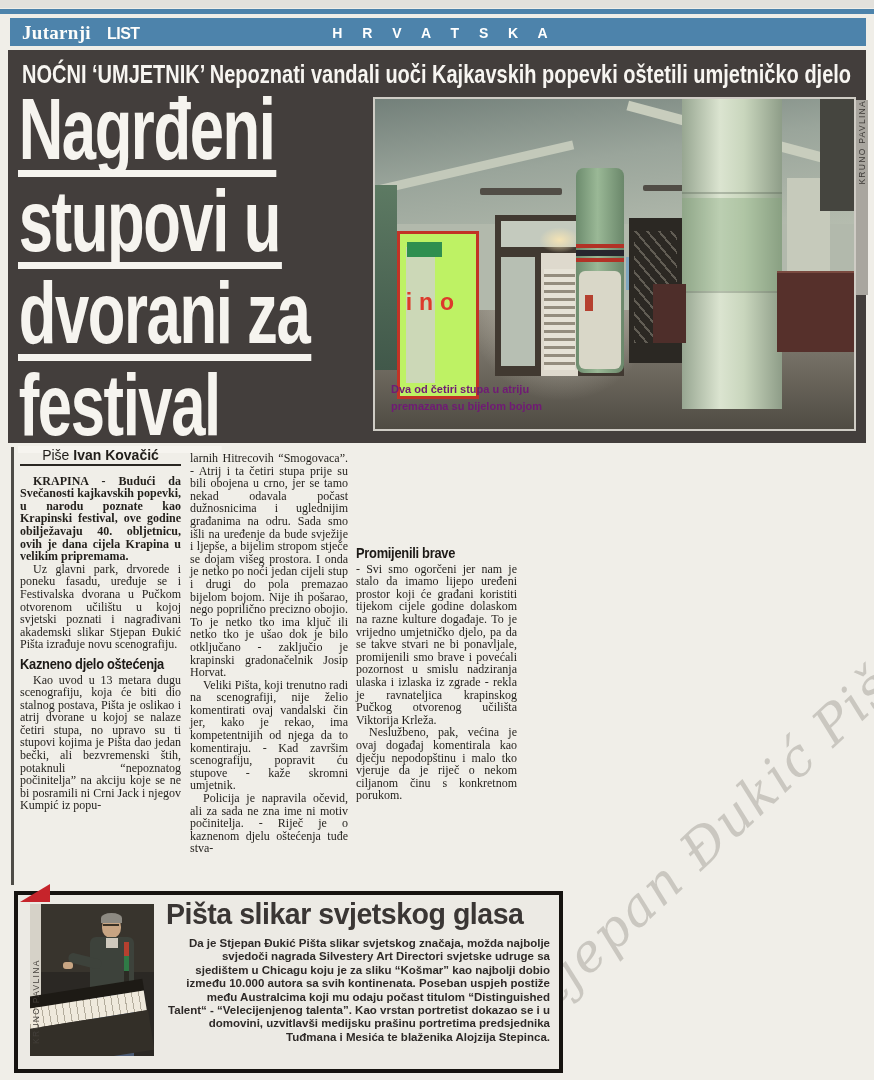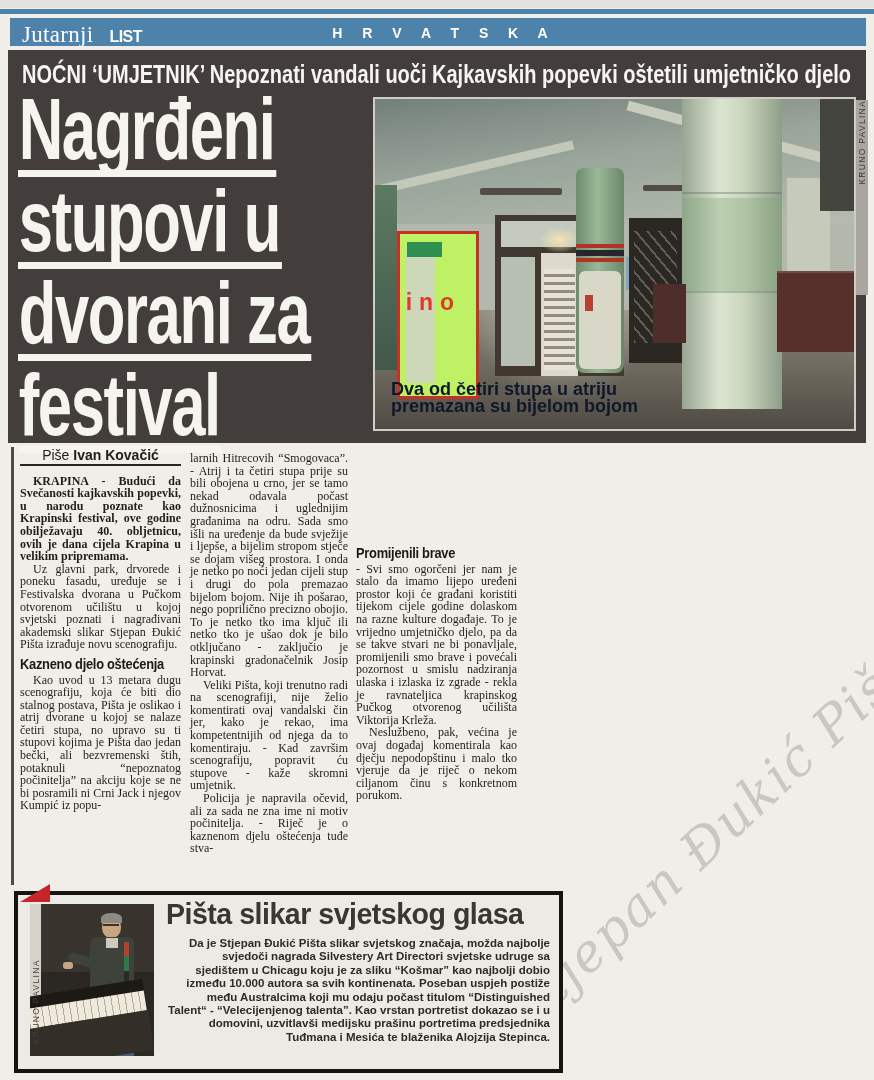--- a/index.html
+++ b/index.html
@@ -3,33 +3,33 @@
 <meta charset="utf-8">
 <style>
   html,body{margin:0;padding:0;}
   body{width:874px;height:1080px;background:#dddbd6;font-family:"Liberation Sans",sans-serif;}
   .page{position:relative;width:874px;height:1080px;background:#f0eee8;overflow:hidden;}
   .page::before{content:"";position:absolute;left:0;top:0;width:874px;height:8px;background:#e3e1dc;}
   
   .topline{position:absolute;left:0;top:9px;width:874px;height:5px;background:#4d83ab;}
   .mastbar{position:absolute;left:10px;top:18px;width:856px;height:28px;background:#4d83ab;}
   .brand{position:absolute;left:12px;top:4px;color:#fdfdfb;white-space:nowrap;}
-  .brand .b1{font-family:"Liberation Serif",serif;font-weight:normal;font-size:23px;letter-spacing:.3px;}
+  .brand .b1{font-family:"Liberation Serif",serif;font-weight:bold;font-size:19px;letter-spacing:.3px;}
   .brand .b2{font-weight:bold;font-size:16px;letter-spacing:-.5px;margin-left:16px;}
   .section{position:absolute;left:0;right:0;top:7px;text-align:center;color:#ffffff;font-weight:bold;font-size:14px;letter-spacing:8px;margin-left:12px;}
   
   .dark{position:absolute;left:8px;top:50px;width:858px;height:393px;background:#433e3c;}
   .kicker{position:absolute;left:14px;top:10px;white-space:nowrap;color:#f7f5f1;font-weight:bold;font-size:25px;transform:scaleX(0.8);transform-origin:0 50%;letter-spacing:0;}
   .headline{position:absolute;left:10px;top:44px;}
   .hl-line{margin-bottom:11px;height:81px;}
   .hl-line span{display:inline-block;font-weight:bold;font-size:88px;line-height:70px;color:#f6f4ef;transform:scaleX(0.70);transform-origin:0 0;border-bottom:7px solid #f6f4ef;padding:0 3px 6px 1px;letter-spacing:-2px;white-space:nowrap;}
   
   .photo{position:absolute;left:373px;top:97px;width:479px;height:330px;border:2px solid #cfccc5;background:#9aa59b;overflow:hidden;}
   .ph{position:absolute;}
-  .caption{position:absolute;left:16px;bottom:14px;color:#0f172a;font-weight:bold;font-size:18px;line-height:17px;}
+  .caption{position:absolute;left:16px;bottom:14px;color:#701a75;font-weight:bold;font-size:11px;line-height:17px;}
   .vcredit{writing-mode:vertical-rl;transform:rotate(180deg);font-size:8.5px;letter-spacing:1.3px;color:#3b3835;}
   .credit-strip{position:absolute;left:856px;top:100px;width:12px;height:195px;background:#a9a69f;display:flex;align-items:flex-start;justify-content:center;}
   
   .deck{position:absolute;left:350px;top:441px;width:512px;height:94px;background:#fbfaf6;border:1px solid #d9d6cf;overflow:hidden;}
   .deck-inner{position:absolute;left:8px;top:3px;width:710px;font-weight:bold;font-size:24px;line-height:30px;color:#34302d;transform:scaleX(0.72);transform-origin:0 0;letter-spacing:-.2px;}
   
   .col{position:absolute;font-family:"Liberation Serif",serif;font-size:12px;line-height:12.6px;color:#211e1a;text-align:justify;}
   .col p{margin:0;text-indent:13px;}
   .byline{font-family:"Liberation Sans",sans-serif;font-size:14px;text-align:center;text-indent:0 !important;padding-bottom:2px;border-bottom:2px solid #2a2722;margin-bottom:9px !important;}
   .byline b{font-weight:bold;}

